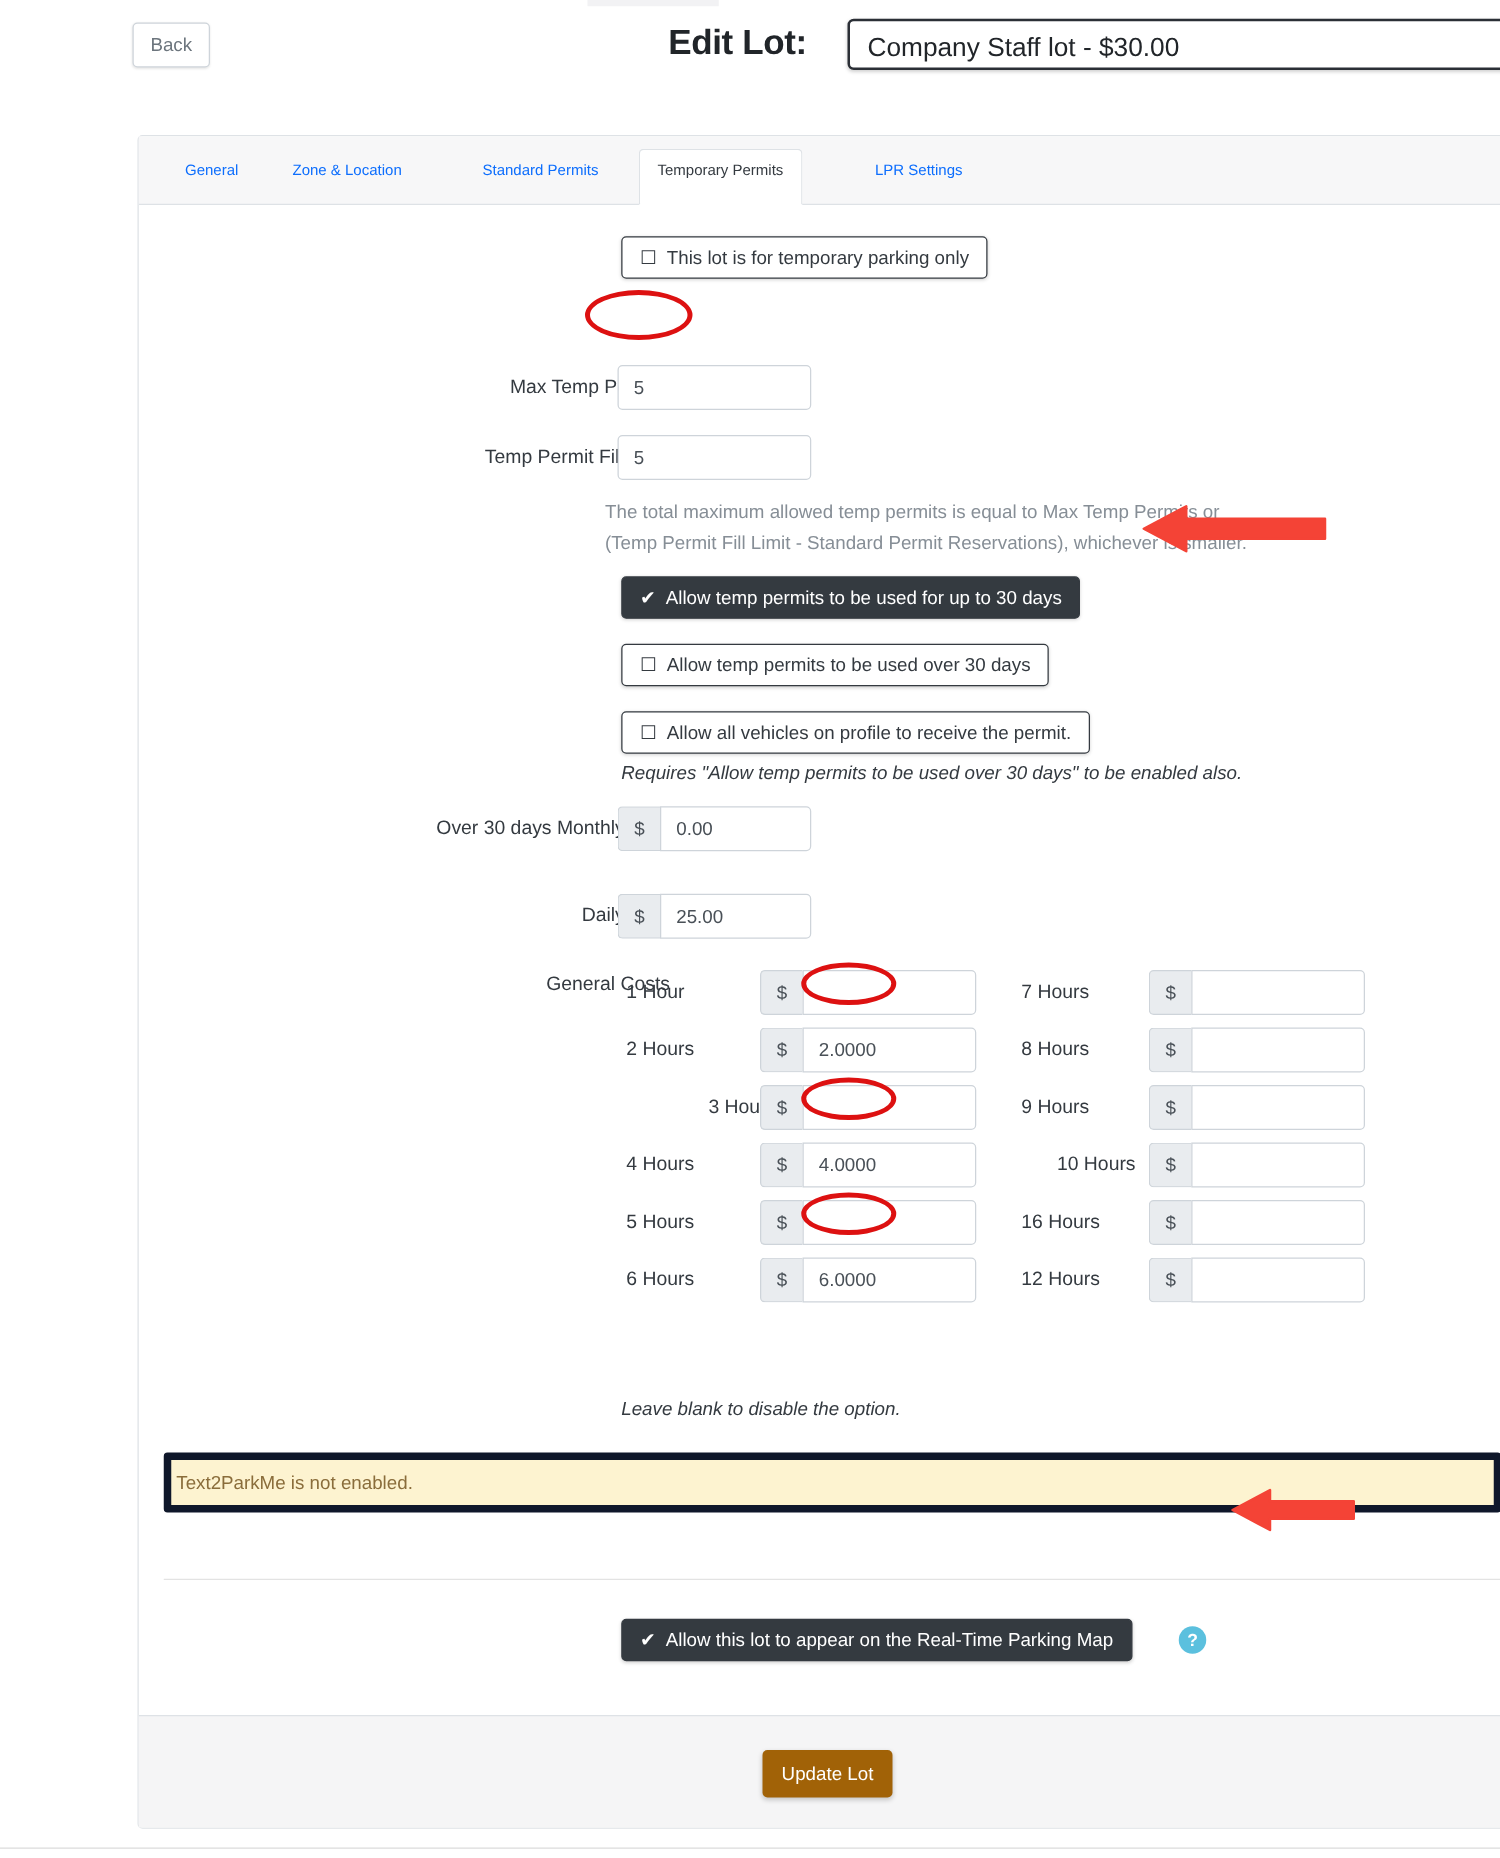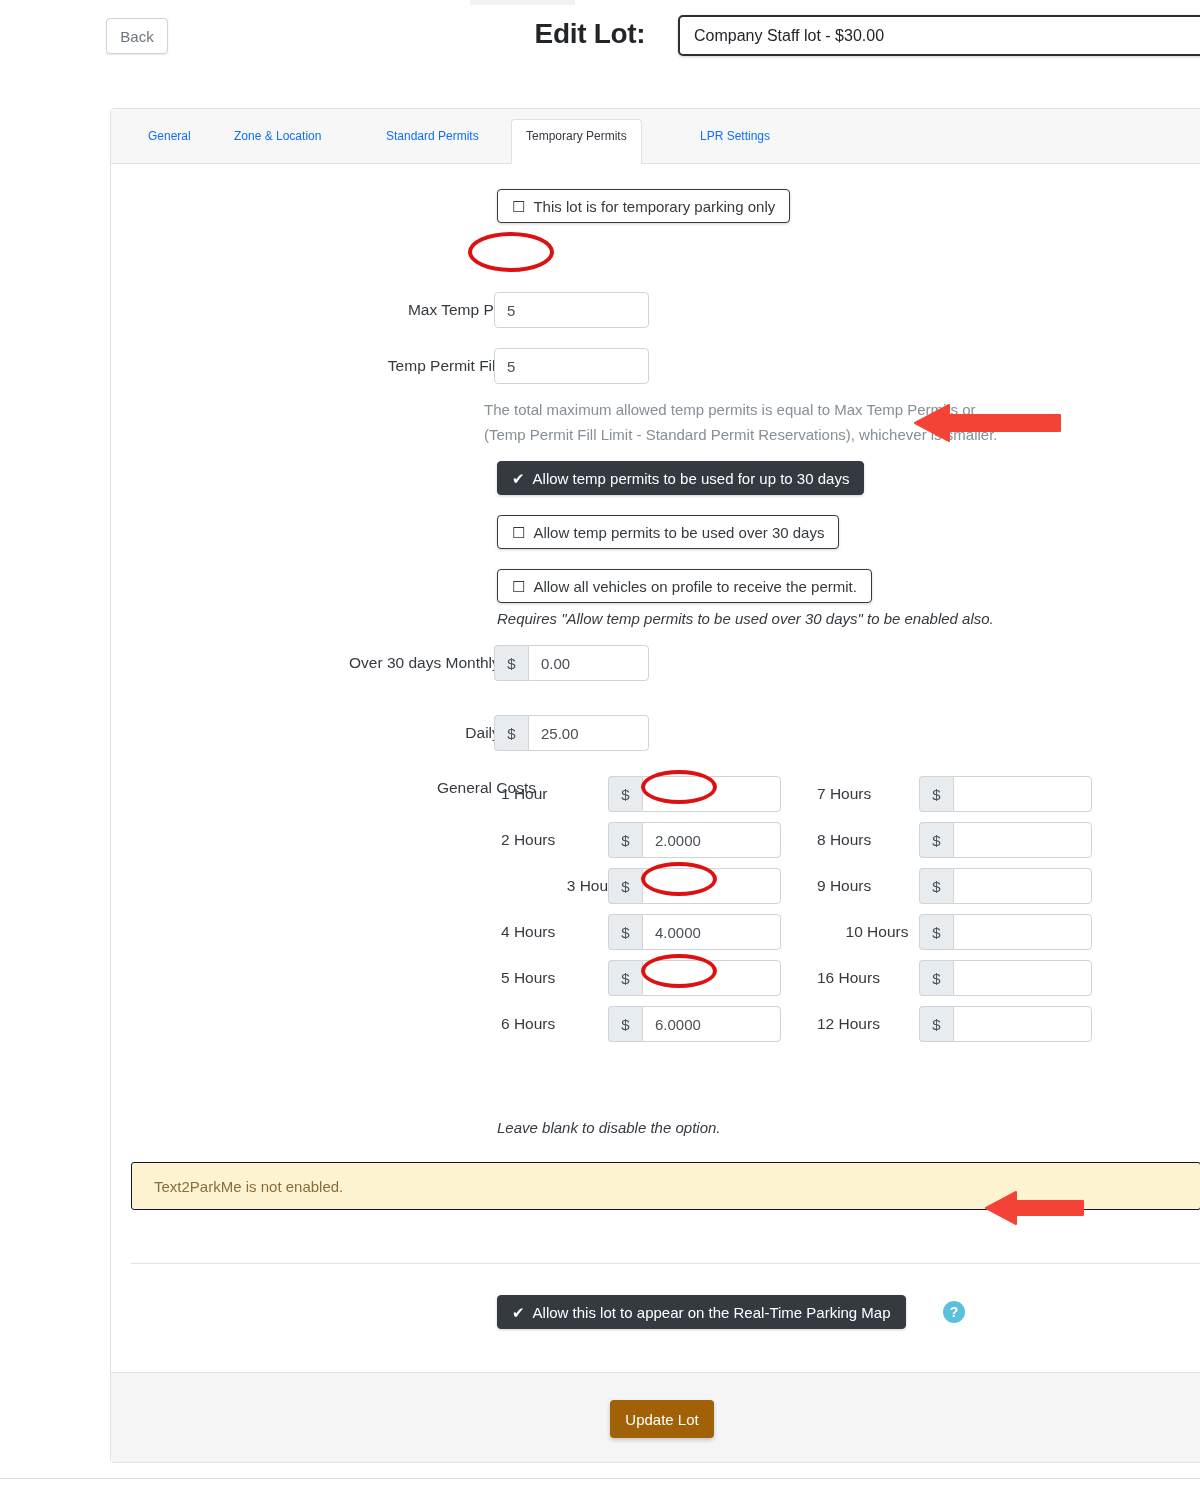--- a/index.html
+++ b/index.html
@@ -30,21 +30,21 @@
     text-align:center; letter-spacing:-0.3px;
   }
   .lot-select {
     position:absolute; left:678px; top:15px;
     width:546px; height:41px;
     background:#fff; border:2px solid #2b2f36; border-radius:5px;
     box-shadow: 0 1px 3px rgba(0,0,0,.18);
   }
   .lot-select .val {
     position:absolute; left:14px; top:10px;
-    font-size:16px; color:#212529;
+    font-size:21px; color:#212529;
   }
   .ghost-top {
     position:absolute; left:470px; top:0px; width:105px; height:5px;
     background:#f2f2f4;
   }
 
   
   .card {
     position:absolute; left:110px; top:108px;
     width:1110px; height:1355px;
@@ -96,22 +96,22 @@
     height:36px; border:1px solid #ced4da; border-radius:0 4px 4px 0;
     background:#fff; font-size:15px; color:#495057;
     padding:0 12px; display:flex; align-items:center;
   }
 
   .helptext { position:absolute; font-size:15px; color:#868e96; line-height:25px; }
   .ital { position:absolute; font-size:15px; color:#343a40; font-style:italic; }
 
   .alert {
     position:absolute; left:20px; width:1070px; height:48px;
-    background:#fdf3d0; border:1px solid #0f172a; border-radius:3px;
-    display:flex; align-items:center; padding-left:22px;
+    background:#fdf3d0; border:6px solid #0f172a; border-radius:3px;
+    display:flex; align-items:center; padding-left:4px;
     font-size:15px; color:#8a6d3b;
   }
   .hr { position:absolute; left:20px; width:1070px; height:1px; background:#e3e3e3; }
 
   .help-badge {
     position:absolute; width:22px; height:22px; border-radius:50%;
     background:#5bc0de; color:#fff; font-size:14px; font-weight:bold;
     display:flex; align-items:center; justify-content:center; cursor:pointer;
   }
 

